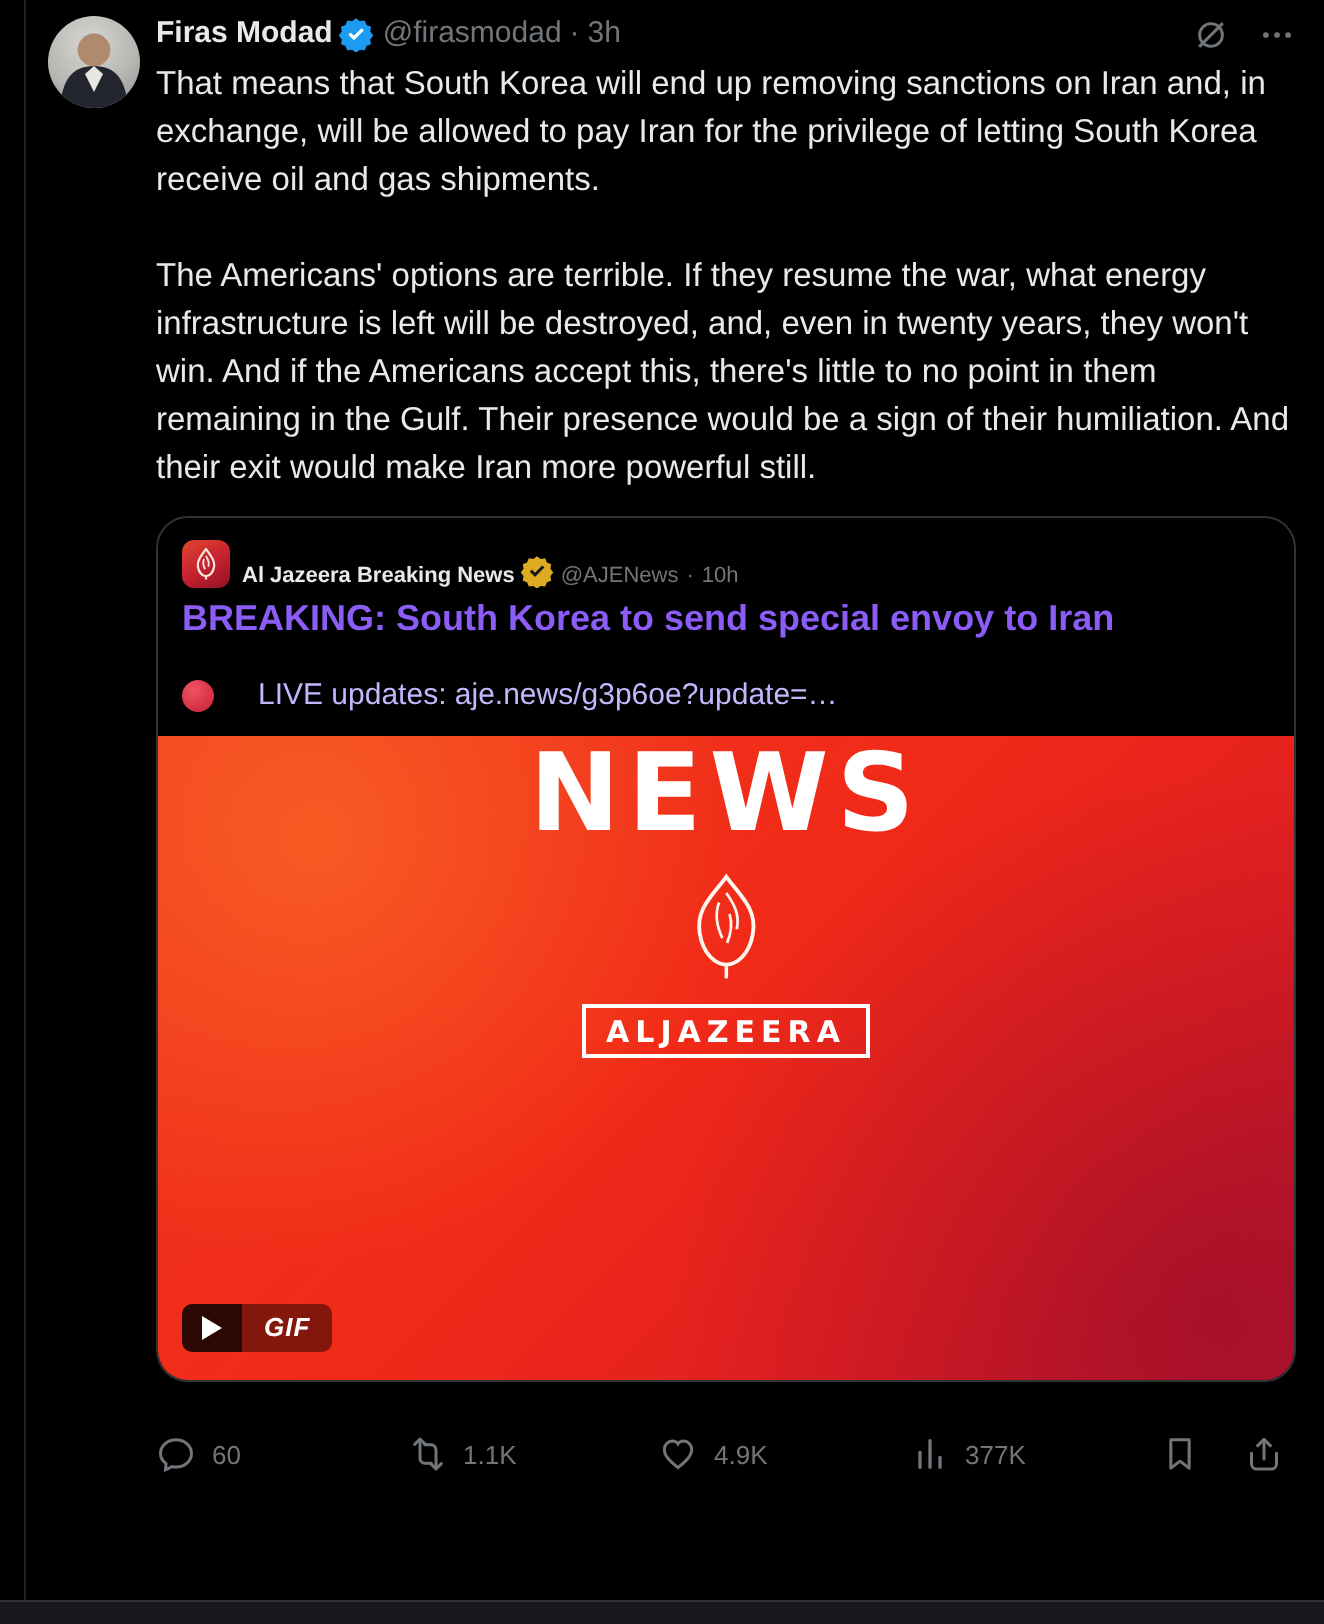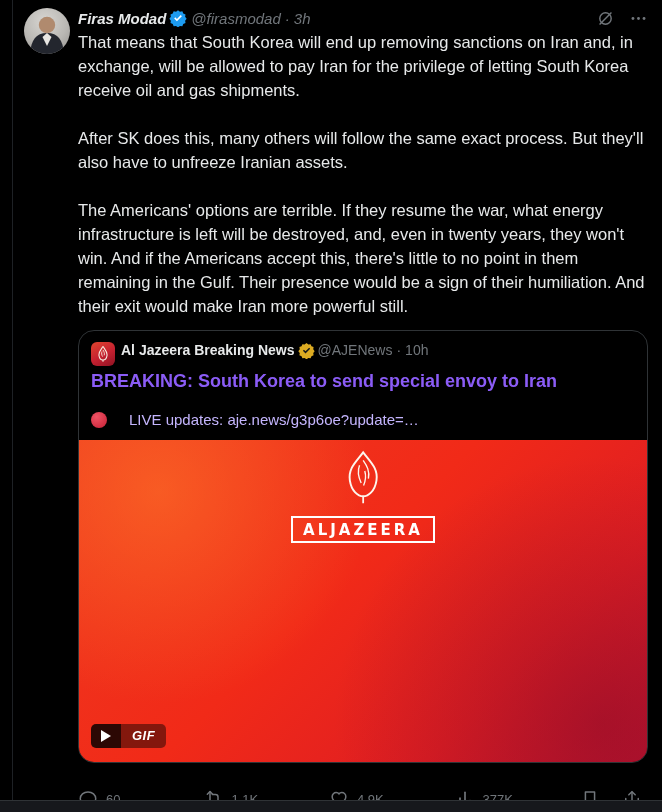--- a/index.html
+++ b/index.html
@@ -6,35 +6,35 @@
   html,body { width:662px; height:812px; background:#000; overflow:hidden;
     font-family:"Liberation Sans", sans-serif; -webkit-font-smoothing:antialiased; }
   .stage { position:relative; width:662px; height:812px; background:#000; }
   .col-border { position:absolute; left:12px; top:0; bottom:0; width:1px; background:#1e2125; }
 
   .tweet { position:relative; display:flex; gap:8px; padding:8px 14px 0 24px; }
   .avatar { width:46px; height:46px; border-radius:50%; overflow:hidden; flex:0 0 46px;
     background:radial-gradient(circle at 45% 30%, #d8d6d2 0%, #b9b7b3 55%, #8f8d8a 100%); }
   .tweet-body { flex:1; min-width:0; }
 
-  .head-row { display:flex; align-items:center; height:20px; color:#71767b; font-size:15px;font-style:italic; }
+  .head-row { display:flex; align-items:flex-start; height:20px; color:#71767b; font-size:15px; }
   .name { color:#e7e9ea; font-weight:bold; font-size:15px; }
   .badge { width:18px; height:18px; margin:0 4px 0 3px; flex:0 0 auto; }
   .handle, .dot, .time { color:#71767b; }
   .dot { margin:0 4px; }
   .head-spacer { flex:1; }
   .head-icon { width:19px; height:19px; color:#71767b; margin-left:14px; cursor:pointer; }
 
   .text-block { margin-top:2px; color:#e7e9ea; font-size:16.5px; line-height:24px; }
   .text-block p { margin-bottom:24px; }
   .text-block p:last-child { margin-bottom:0; }
 
   .quote-card { margin-top:12px; border:1px solid #2f3336; border-radius:16px; overflow:hidden;
     background:#000; cursor:pointer; }
-  .q-head { display:flex; align-items:flex-start; padding:11px 12px 0 12px; height:35px; font-size:14px; }
+  .q-head { display:flex; align-items:flex-end; padding:11px 12px 0 12px; height:35px; font-size:11px; }
   .q-avatar { width:24px; height:24px; border-radius:6px; margin-right:6px; flex:0 0 24px;
     display:flex; align-items:center; justify-content:center;
     background:linear-gradient(150deg,#e0452f 0%, #c42030 55%, #8f1323 100%); }
   .q-name { color:#e7e9ea; font-weight:bold; }
   .q-badge { width:17px; height:17px; margin:0 3px; flex:0 0 auto; }
   .q-text { padding:5px 12px 0 12px; color:#8b5cf6; font-size:18px; line-height:20px;font-weight:bold; }
   .q-live { display:flex; align-items:flex-end; gap:22px; padding:20px 12px 0 12px;
     color:#c4b5fd; font-size:15px; }
   .live-dot { width:16px; height:16px; border-radius:50%; flex:0 0 16px;
     background:radial-gradient(circle at 35% 30%, #ef5365 0%, #d22f43 70%, #b8263a 100%); }
@@ -100,21 +100,20 @@
         </svg>
         <svg class="head-icon" viewBox="0 0 24 24" fill="#71767b">
           <circle cx="5" cy="12" r="1.8"></circle>
             <circle cx="12" cy="12" r="1.8"></circle>
             <circle cx="19" cy="12" r="1.8"></circle>
         </svg>
       </div>
 
       <div class="text-block">
         <p>That means that South Korea will end up removing sanctions on Iran and, in exchange, will be allowed to pay Iran for the privilege of letting South Korea receive oil and gas shipments.</p>
-        <p>After SK does this, many others will follow the same exact process. But they'll also have to unfreeze Iranian assets.</p>
         <p>The Americans' options are terrible. If they resume the war, what energy infrastructure is left will be destroyed, and, even in twenty years, they won't win. And if the Americans accept this, there's little to no point in them remaining in the Gulf. Their presence would be a sign of their humiliation. And their exit would make Iran more powerful still.</p>
       </div>
 
       <div class="quote-card">
         <div class="q-head">
           <div class="q-avatar">
             <svg width="12" height="16" viewBox="0 0 12 16">
               <path d="M6 0.5 C8.2 3.8 10.6 6 10 9.6 C9.5 12.6 7.6 14 6 14 C4.4 14 2.5 12.6 2 9.6 C1.4 6 3.8 3.8 6 0.5 Z" fill="none" stroke="#f5e9df" stroke-width="1.1"></path>
               <path d="M6 4 C7 5.6 7.8 7.2 7.2 9.4 M5 5.5 C4.4 7.2 4.6 9 5.6 10.6" fill="none" stroke="#f5e9df" stroke-width="0.9"></path>
               <path d="M6 14 L6 15.8" stroke="#f5e9df" stroke-width="1.1"></path>
@@ -131,20 +130,21 @@
         </div>
 
         <div class="q-text">BREAKING: South Korea to send special envoy to Iran</div>
 
         <div class="q-live">
           <span class="live-dot"></span>
           <span>LIVE updates: aje.news/g3p6oe?update=…</span>
         </div>
 
         <div class="q-media">
+          <div class="bn2">NEWS</div>
           <svg class="flame" viewBox="0 0 60 72">
             <path d="M30 3 C39 15 49 23 46.5 38 C44.5 51 36.5 57.5 30 57.5 C23.5 57.5 15.5 51 13.5 38 C11 23 21 15 30 3 Z" fill="none" stroke="#fdf6ee" stroke-width="2.4"></path>
             <path d="M30 13 C34.5 19.5 38.5 26 36.5 35.5 M25.5 19 C23 25.5 23.5 32.5 27.5 41 M32 26 C33.5 31 33 38 30.5 44" fill="none" stroke="#fdf6ee" stroke-width="1.7"></path>
             <path d="M30 57.5 L30 66" stroke="#fdf6ee" stroke-width="2.2"></path>
           </svg>
           <div class="aj-box">ALJAZEERA</div>
           <div class="gif-wrap">
             <div class="play-btn">
               <svg width="10" height="12" viewBox="0 0 10 12">
                 <path d="M0 0 L10 6 L0 12 Z" fill="#fff"></path>

